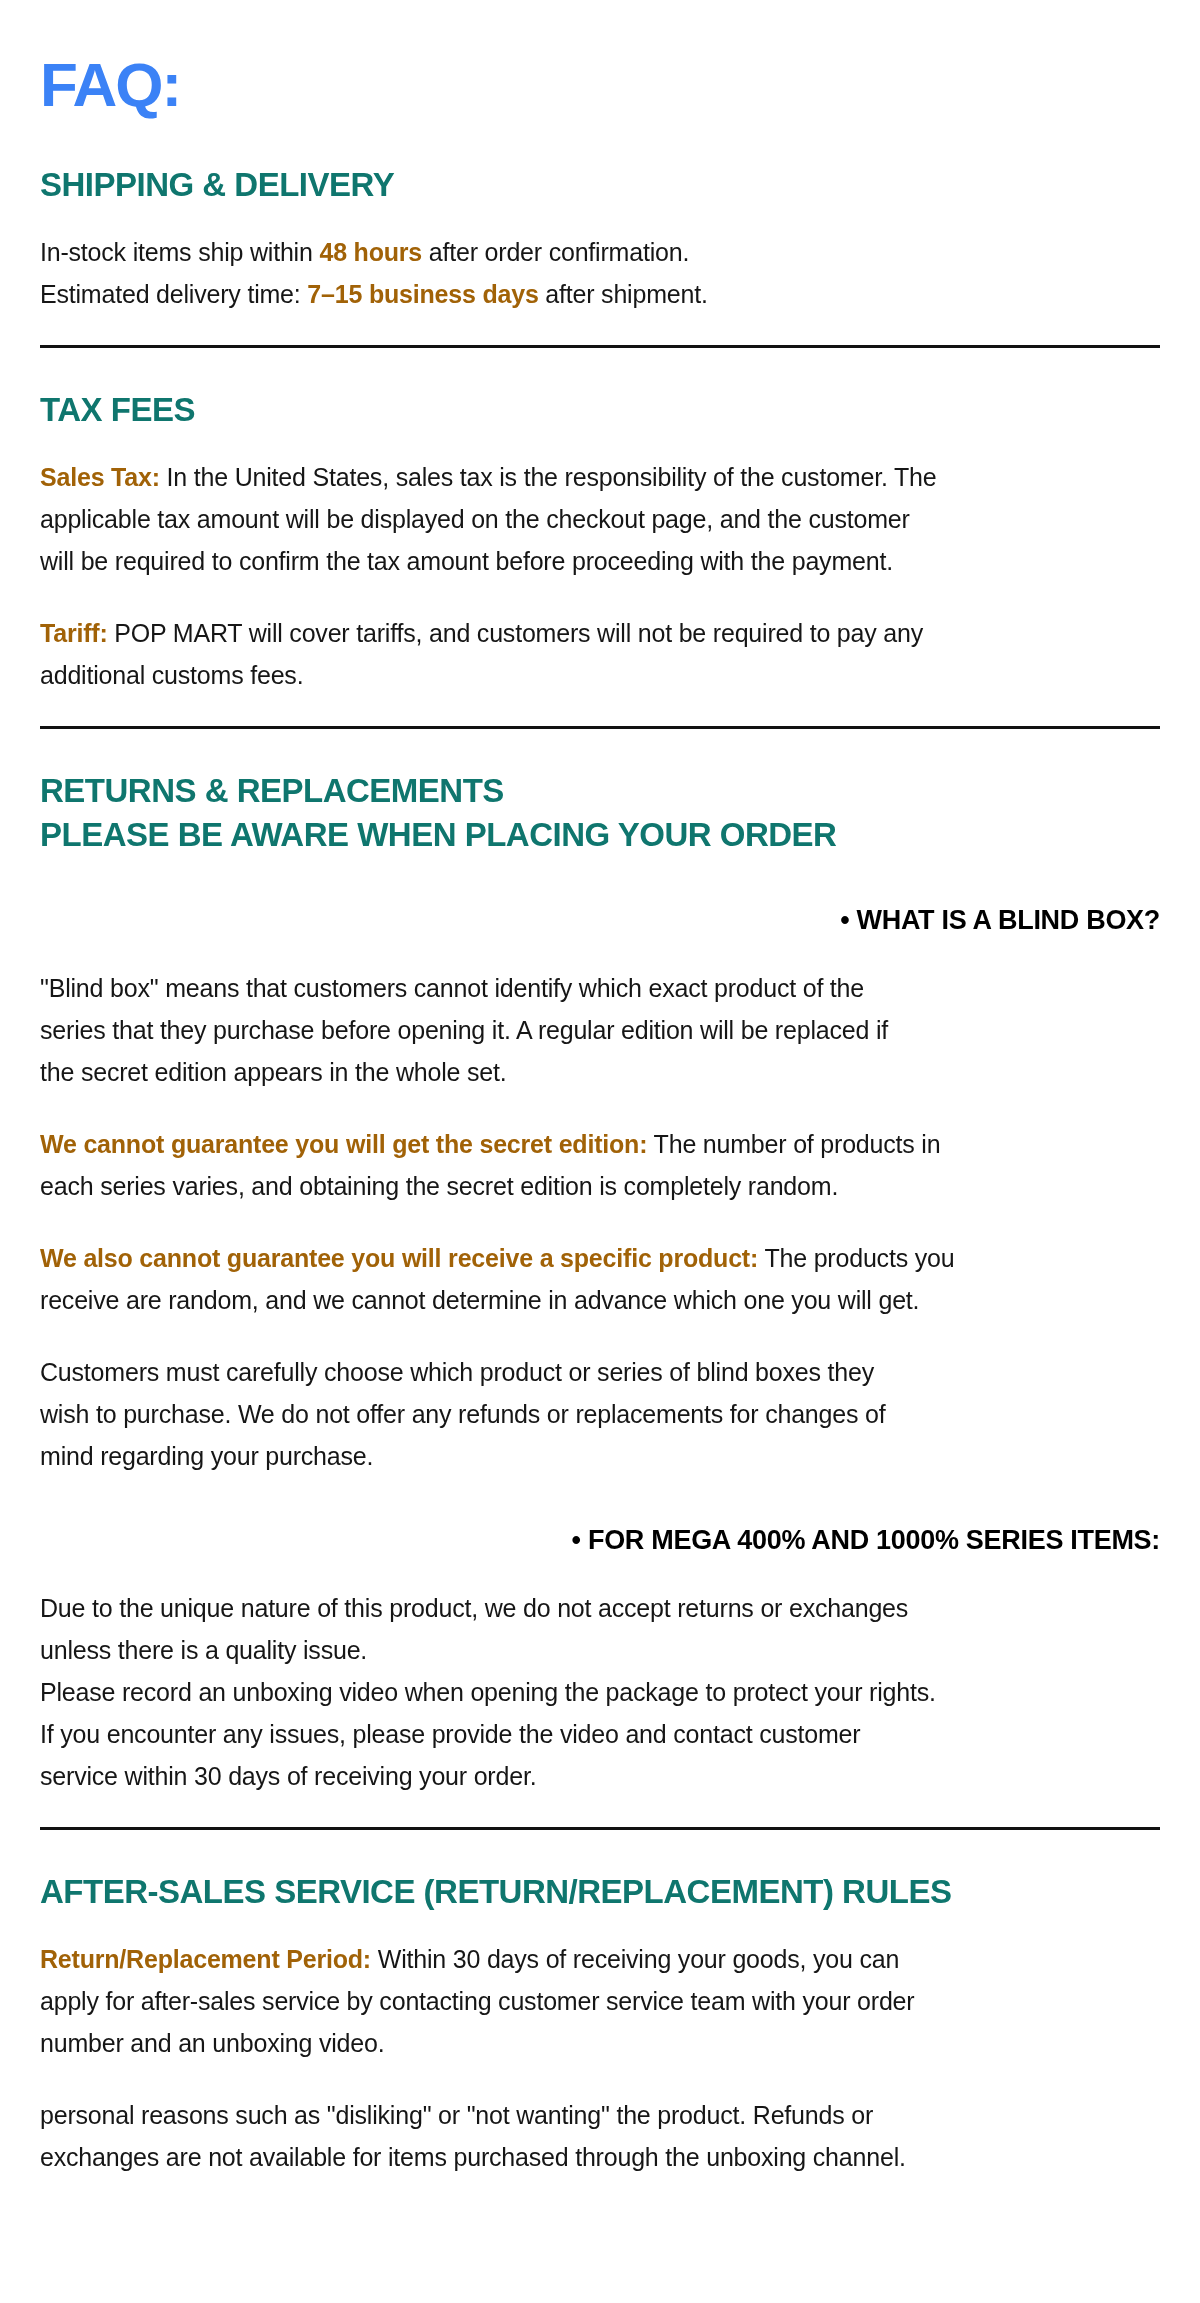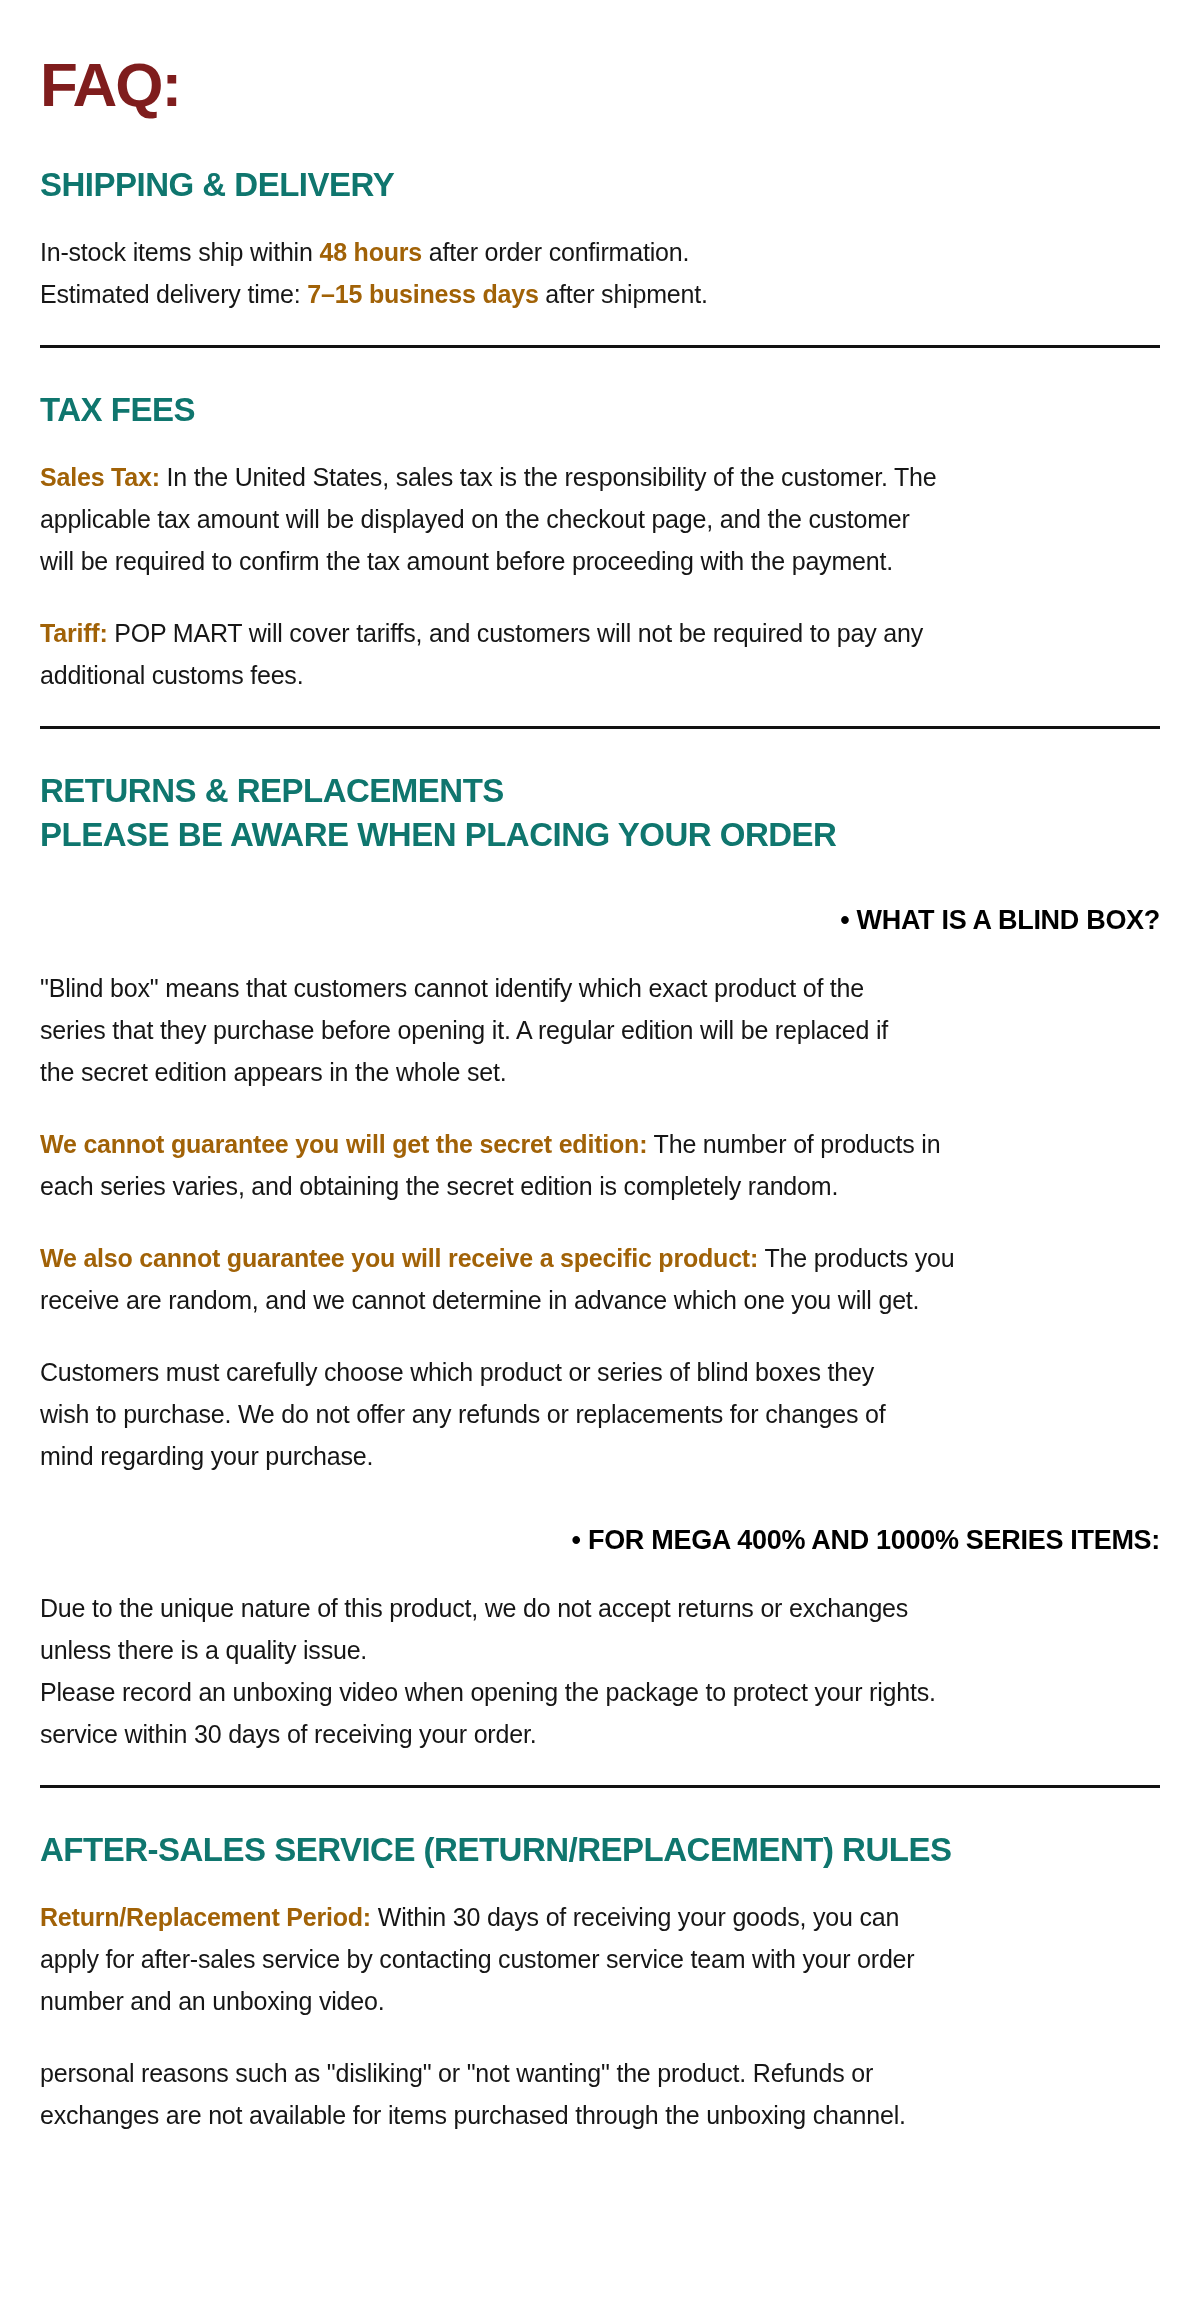--- a/index.html
+++ b/index.html
@@ -18,21 +18,21 @@
   .content {
     box-sizing: border-box;
     width: 1200px;
     padding: 52px 40px 0 40px;
   }
   .faq-title {
     font-size: 62px;
     font-weight: 700;
     letter-spacing: -2px;
     line-height: 1.05;
-    color: #7f1d1d;
+    color: #3b82f6;
     margin: 0 0 46px 0;
   }
   .section-heading {
     font-size: 33px;
     font-weight: 700;
     letter-spacing: -0.5px;
     line-height: 44px;
     color: #0f766e;
     margin: 0 0 24px 0;
   }
@@ -121,20 +121,21 @@
     <div class="line"><span>wish to purchase. We do not offer any refunds or replacements for changes of</span><b></b><span></span></div>
     <div class="line"><span>mind regarding your purchase.</span><b></b><span></span></div>
   </div>
 
   <div class="bullet-heading">• FOR MEGA 400% AND 1000% SERIES ITEMS:</div>
 
   <div class="para">
     <div class="line"><span>Due to the unique nature of this product, we do not accept returns or exchanges</span><b></b><span></span></div>
     <div class="line"><span>unless there is a quality issue.</span><b></b><span></span></div>
     <div class="line"><span>Please record an unboxing video when opening the package to protect your rights.</span><b></b><span></span></div>
+    <div class="line"><span>If you encounter any issues, please provide the video and contact customer</span><b></b><span></span></div>
     <div class="line"><span>service within 30 days of receiving your order.</span><b></b><span></span></div>
   </div>
 
   <hr class="divider">
 
   <h2 class="section-heading">AFTER-SALES SERVICE (RETURN/REPLACEMENT) RULES</h2>
 
   <div class="para">
     <div class="line"><span></span><b>Return/Replacement Period:</b><span> Within 30 days of receiving your goods, you can</span></div>
     <div class="line"><span>apply for after-sales service by contacting customer service team with your order</span><b></b><span></span></div>

